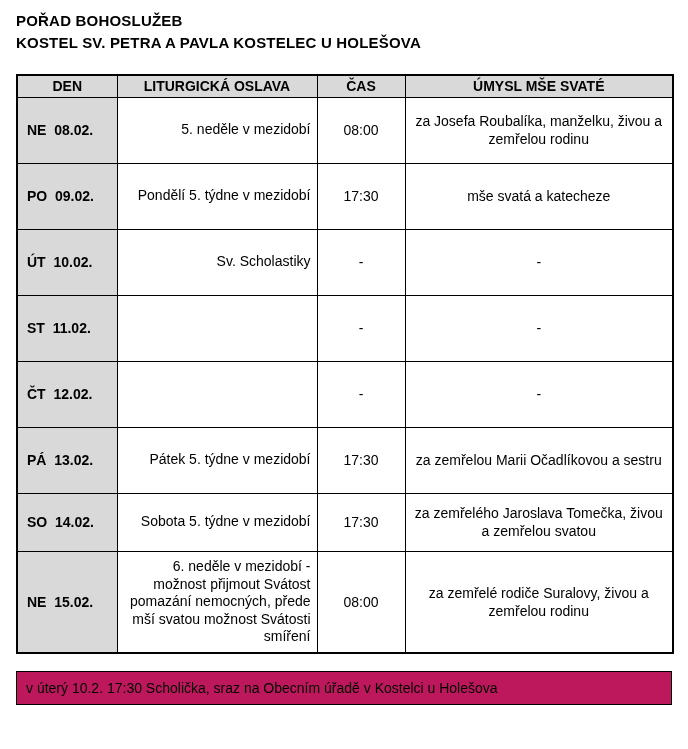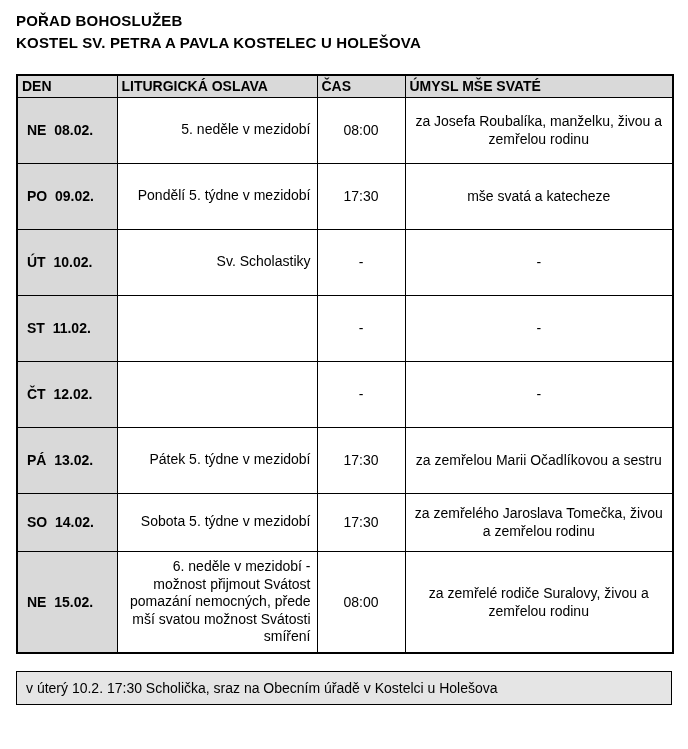--- a/index.html
+++ b/index.html
@@ -42,21 +42,21 @@
   .schedule th, .schedule td {
     border: 1px solid #000;
     font-size: 14px;
     padding: 3px 6px;
     vertical-align: middle;
   }
   .schedule th {
     background: #d9d9d9;
     font-weight: bold;
     height: 22px;
-    text-align: left;
+    text-align: center;
     padding: 2px 4px;
   }
   .schedule col.c-den { width: 100px; }
   .schedule col.c-oslava { width: 200px; }
   .schedule col.c-cas { width: 88px; }
   .schedule col.c-umysl { width: 268px; }
 
   .schedule tbody tr { height: 66px; }
   .schedule tbody tr.row-short { height: 58px; }
   .schedule tbody tr.row-tall { height: 102px; }
@@ -68,21 +68,21 @@
     padding-left: 9px;
     white-space: pre;
   }
   td.oslava { text-align: right; line-height: 1.25; }
   td.cas { text-align: center; }
   td.umysl { text-align: center; line-height: 1.3; }
 
   .footer-note {
     margin: 17px 16px 0 16px;
     width: 656px;
-    background: #e5e5e5;
+    background: #be185d;
     border: 1px solid #000;
     padding: 8px 9px;
     font-size: 14px;
   }
 </style>
 </head>
 <body>
 
 <div class="page">
 
@@ -140,21 +140,21 @@
       <tr>
         <td class="den">PÁ  13.02.</td>
         <td class="oslava">Pátek 5. týdne v mezidobí</td>
         <td class="cas">17:30</td>
         <td class="umysl">za zemřelou Marii Očadlíkovou a sestru</td>
       </tr>
       <tr class="row-short">
         <td class="den">SO  14.02.</td>
         <td class="oslava">Sobota 5. týdne v mezidobí</td>
         <td class="cas">17:30</td>
-        <td class="umysl">za zemřelého Jaroslava Tomečka, živou a zemřelou rodinu</td>
+        <td class="umysl">za zemřelého Jaroslava Tomečka, živou a zemřelou svatou</td>
       </tr>
       <tr class="row-tall">
         <td class="den">NE  15.02.</td>
         <td class="oslava">6. neděle v mezidobí - možnost přijmout Svátost pomazání nemocných, přede mší svatou možnost Svátosti smíření</td>
         <td class="cas">08:00</td>
         <td class="umysl">za zemřelé rodiče Suralovy, živou a zemřelou rodinu</td>
       </tr>
     </tbody>
   </table>
 

